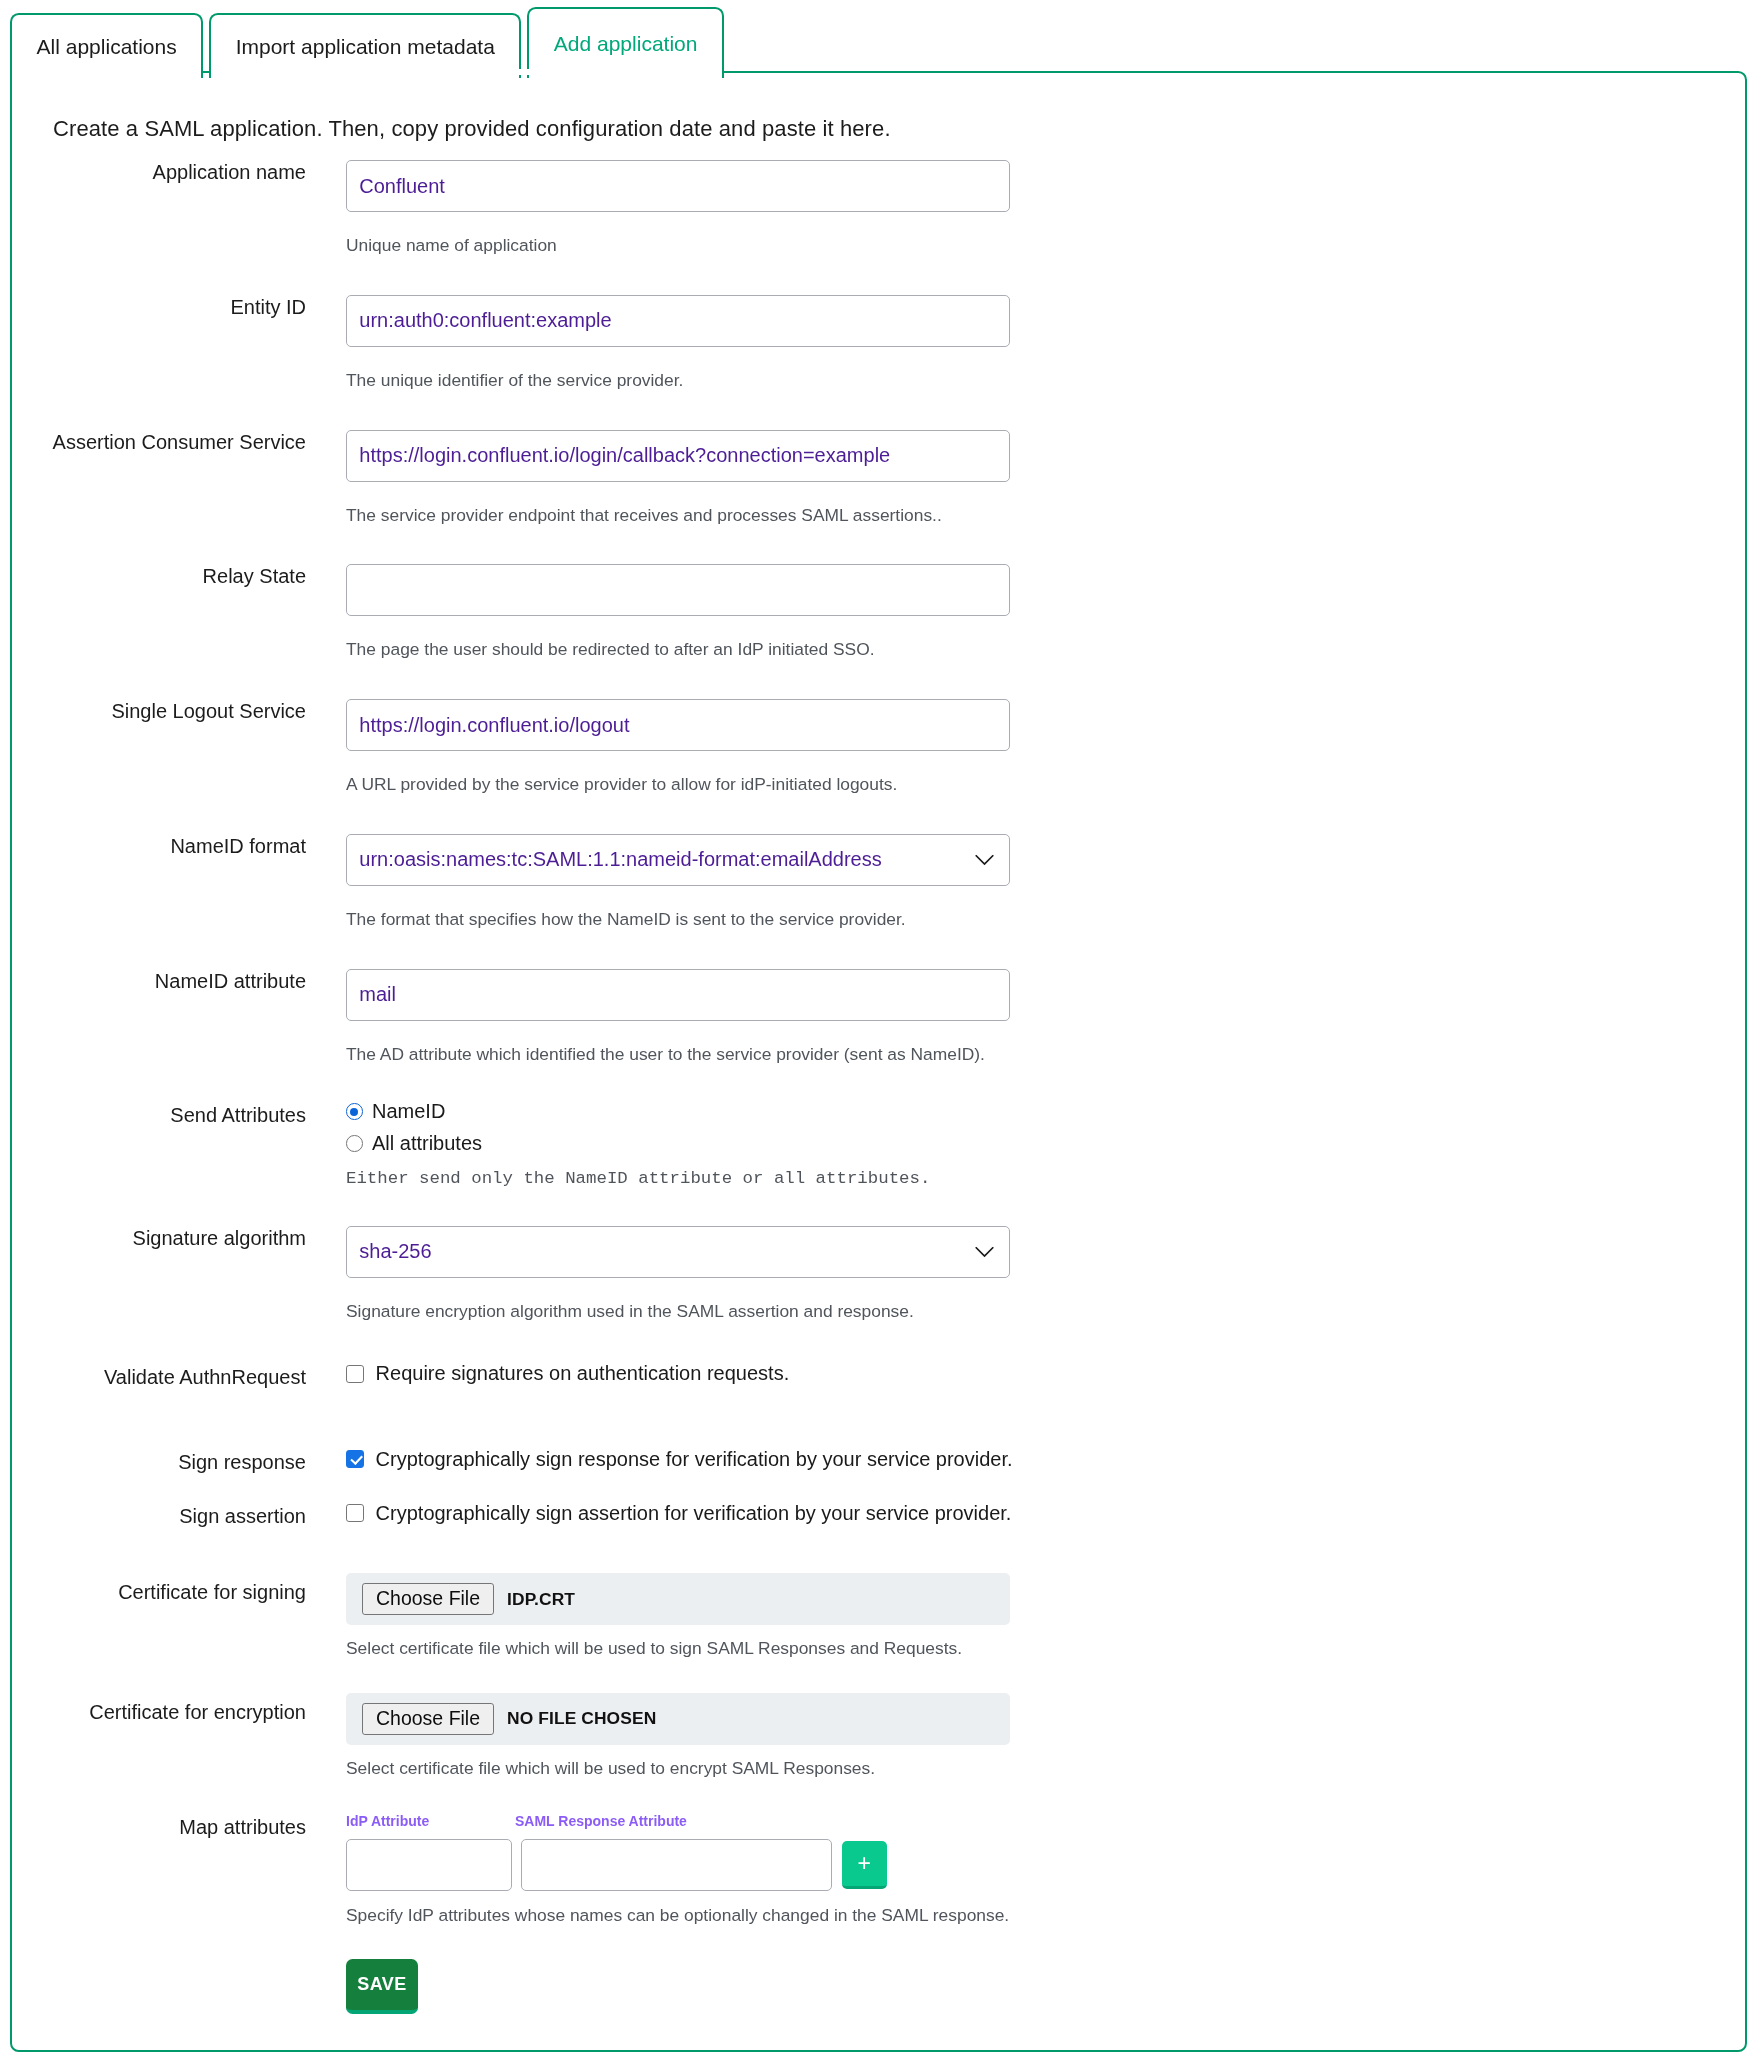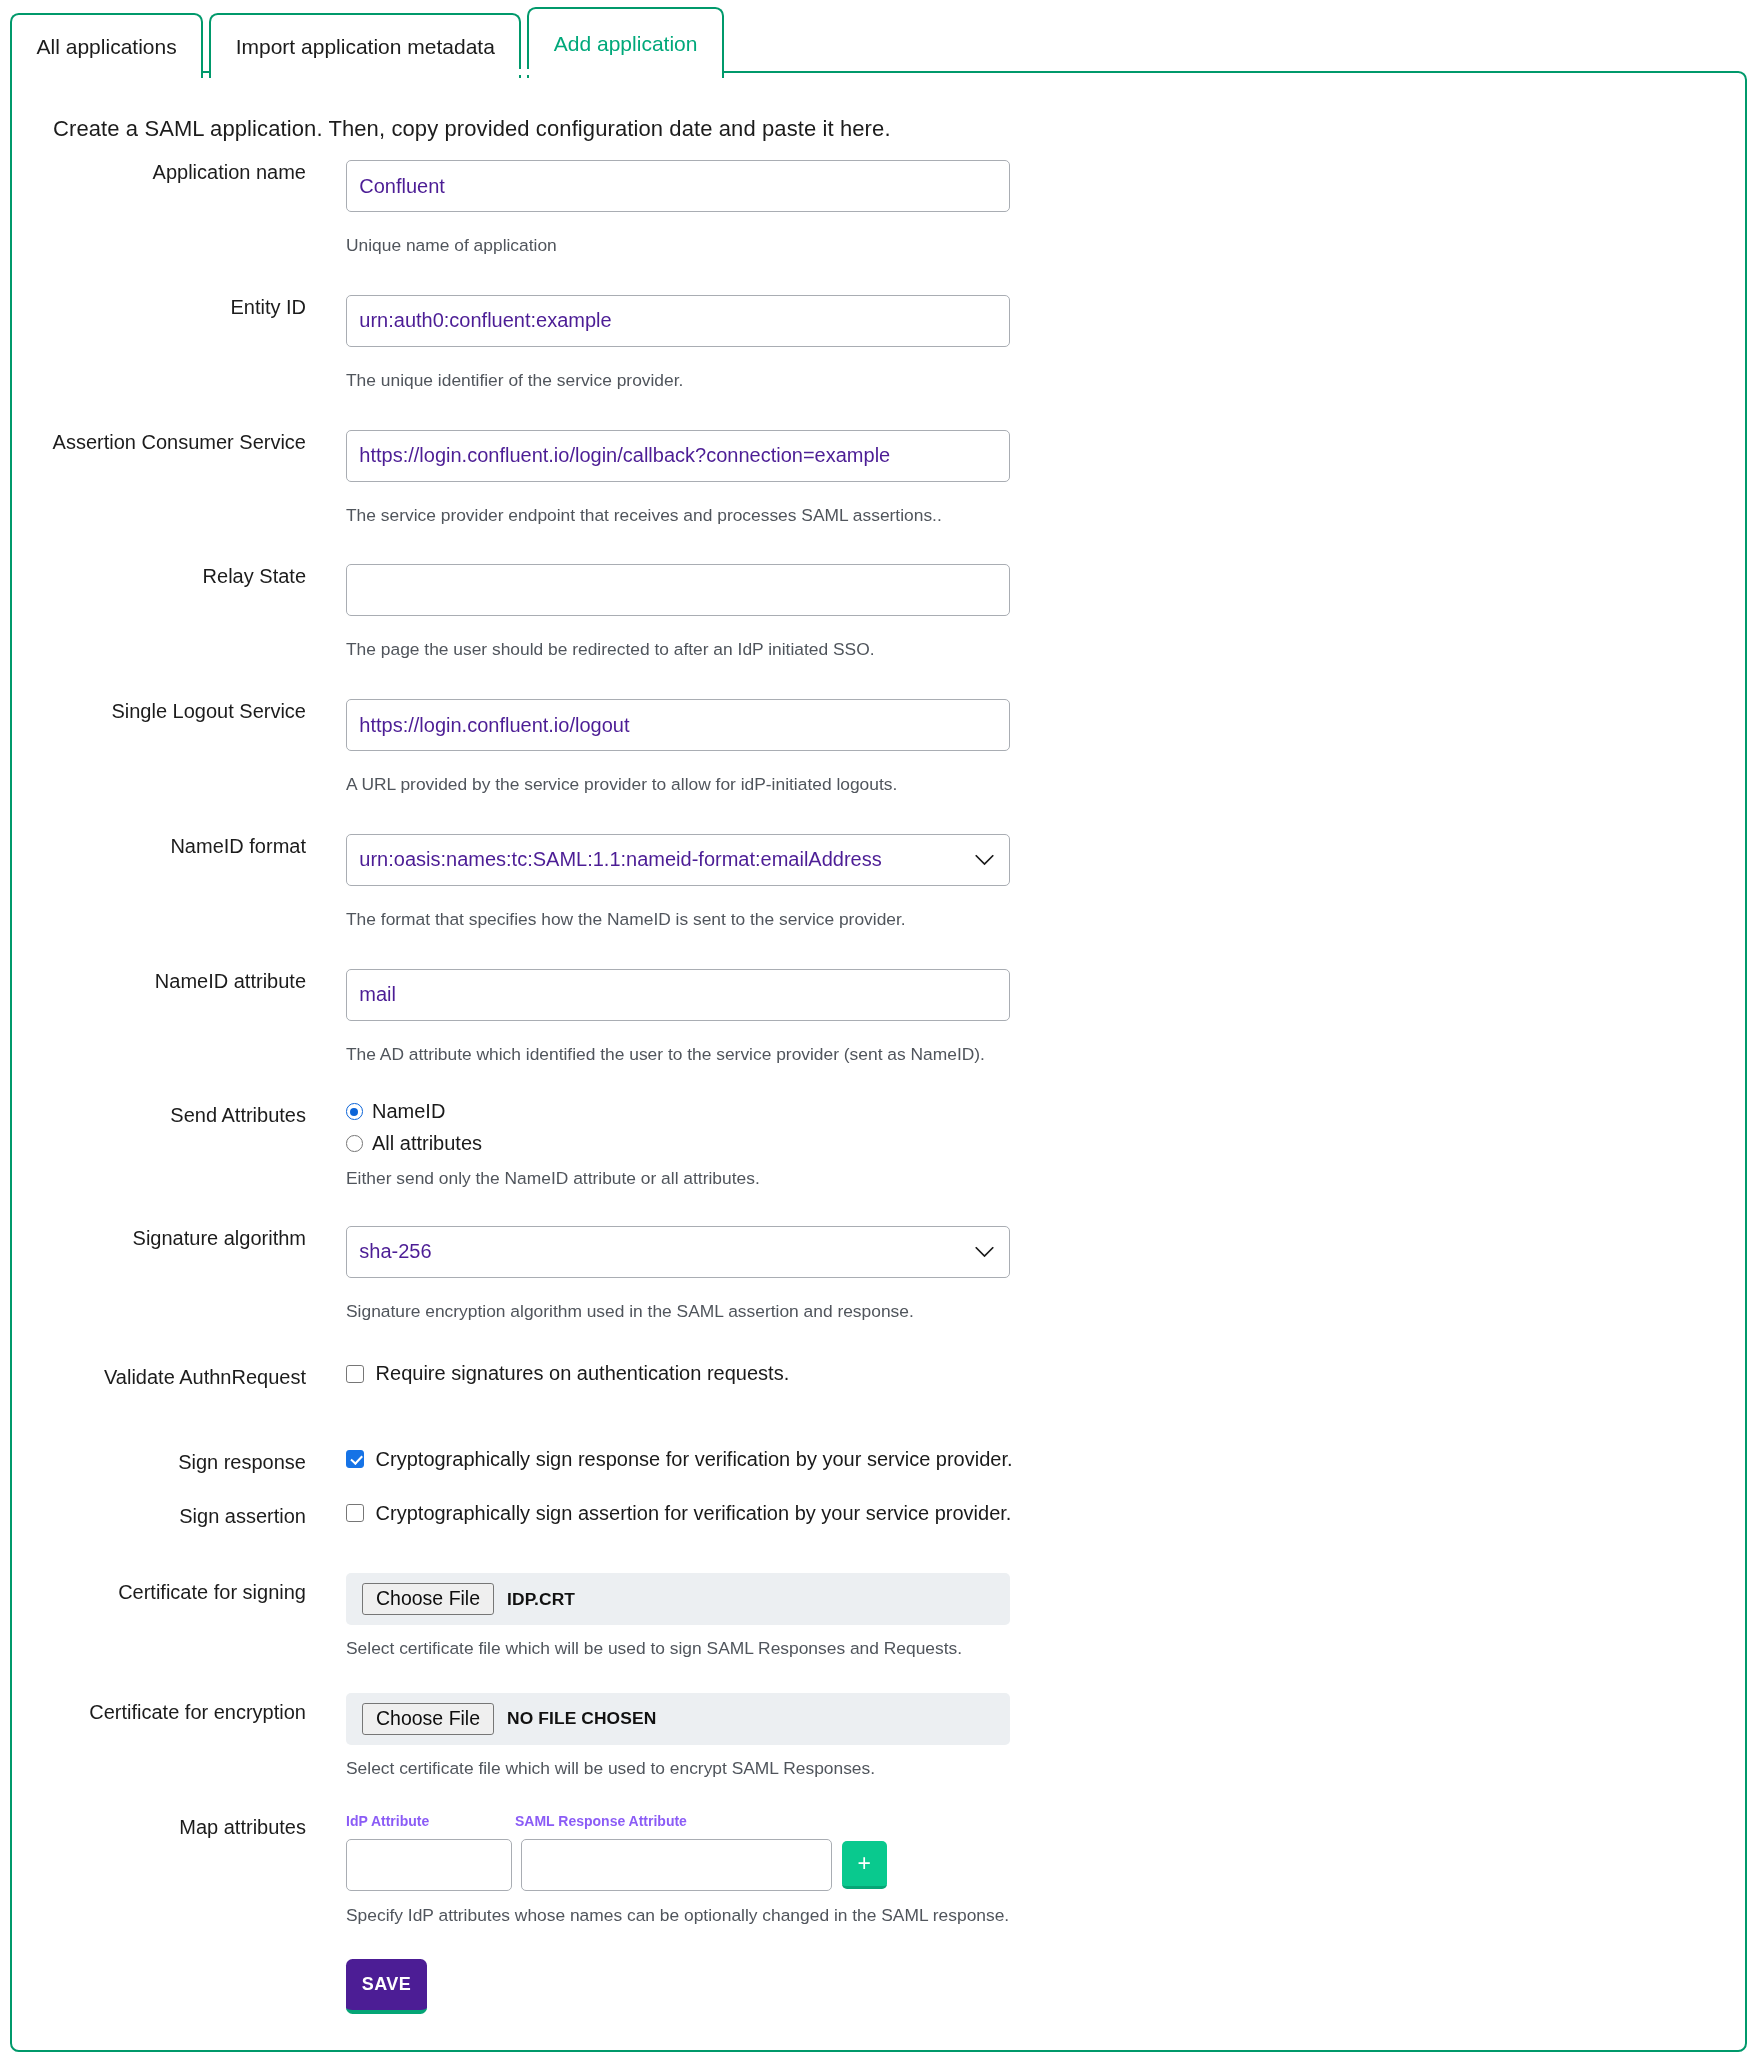--- a/index.html
+++ b/index.html
@@ -282,23 +282,23 @@
     cursor: pointer;
     display: flex;
     align-items: center;
     justify-content: center;
     font-family: "Liberation Sans", sans-serif;
   }
 
   
   .save-btn {
     margin-top: 7.2px;
-    width: 81px;
+    width: 72px;
     height: 55px;
-    background: #4c1d95;
+    background: #15803d;
     border: none;
     border-bottom: 4.3px solid #05a676;
     border-radius: 6.5px;
     color: #ffffff;
     font-size: 18px;
     font-weight: bold;
     letter-spacing: 0.4px;
     cursor: pointer;
     font-family: "Liberation Sans", sans-serif;
   }
@@ -391,21 +391,21 @@
         <div class="label-col" style="padding-top:2.9px;">Send Attributes</div>
         <div class="field-col">
           <div class="radio-line">
             <span class="radio on"></span>
             <span>NameID</span>
           </div>
           <div class="radio-line">
             <span class="radio"></span>
             <span>All attributes</span>
           </div>
-          <div class="hint" style="margin-top:13px;">Either send only the NameID attribute or all attributes.</div>
+          <div class="hint" style="margin-top:13px;font-family:Liberation Mono, monospace;">Either send only the NameID attribute or all attributes.</div>
         </div>
       </div>
 
       <div class="row block" style="margin-bottom:40px;">
         <div class="label-col">Signature algorithm</div>
         <div class="field-col">
           <div class="select-wrap">
             <input class="txt" type="text" readonly="" value="sha-256" style="">
             <svg class="chev" viewBox="0 0 26 15">
               <path d="M1 1 L13 13 L25 1" fill="none" stroke="#1a1a1a" stroke-width="2.4"></path>

